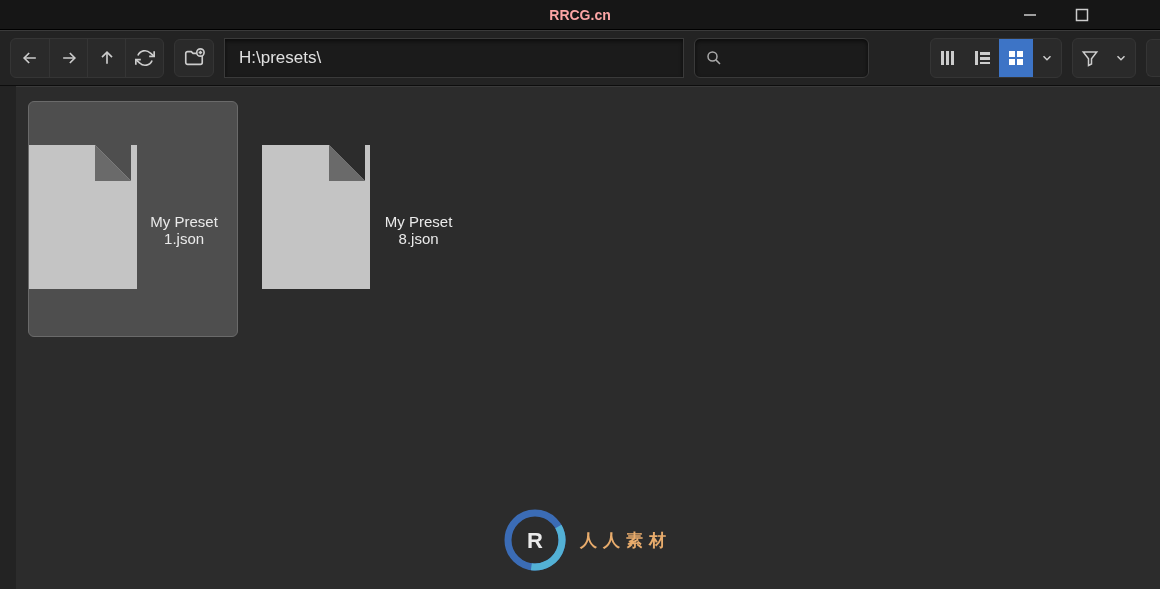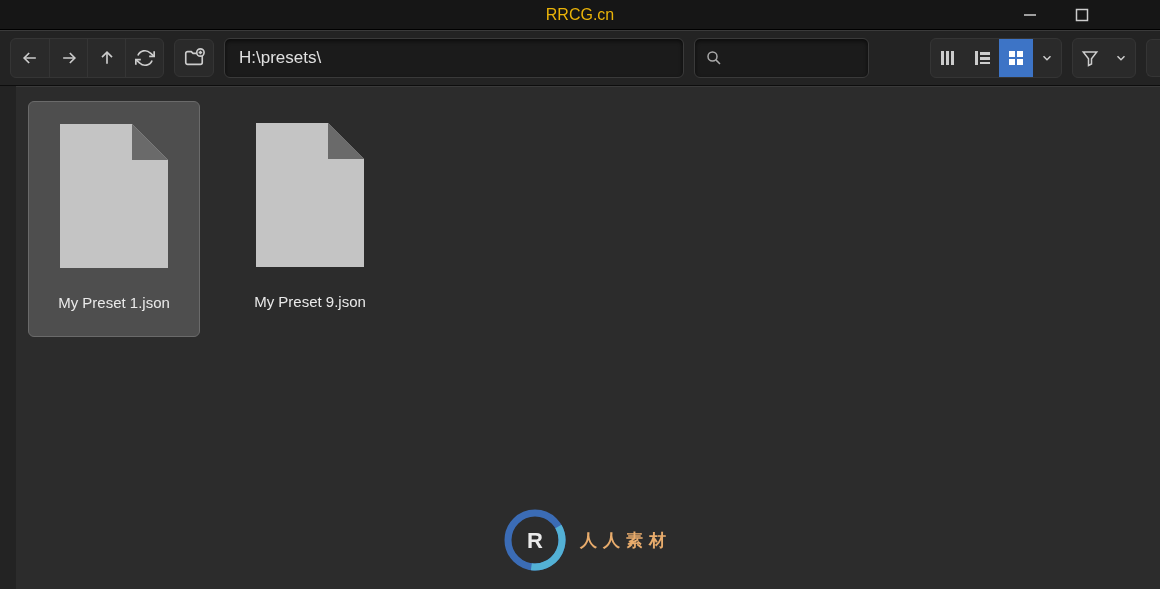--- a/index.html
+++ b/index.html
@@ -14,23 +14,23 @@
   .titlebar {
     height: 30px;
     background: #161616;
     display: flex;
     align-items: center;
     justify-content: center;
     position: relative;
     border-bottom: 1px solid #000;
   }
   .titlebar-title {
-    font-size: 16px;
-    font-weight: 400;
-    color: #eab308;
+    font-size: 14px;
+    font-weight: 700;
+    color: #fca5a5;
   }
   .win-controls {
     position: absolute;
     right: 0;
     top: 0;
     height: 30px;
     display: flex;
   }
   .win-btn {
     width: 52px;
@@ -79,21 +79,21 @@
     display: flex;
     align-items: center;
     justify-content: center;
     color: #ccc;
   }
   .path-input {
     flex: 0 0 460px;
     height: 40px;
     background: #1b1b1b;
     border: 1px solid #3a3a3a;
-    border-radius: 6px;
+    border-radius: 0;
     color: #e0e0e0;
     font-size: 17px;
     padding: 0 14px;
     outline: none;
     box-shadow: inset 0 2px 4px rgba(0,0,0,0.6);
   }
   .search-box {
     flex: 0 0 175px;
     height: 40px;
     background: #1b1b1b;
@@ -168,25 +168,25 @@
     background: #2c2c2c;
     padding: 14px 12px;
     display: flex;
     flex-wrap: wrap;
     align-content: flex-start;
     gap: 24px;
     position: relative;
     border-top: 1px solid #3a3a3a;
   }
   .file {
-    width: 172px;
+    width: 210px;
     height: 236px;
     border-radius: 6px;
     display: flex;
-    flex-direction: column;
+    flex-direction: row;
     align-items: center;
     justify-content: flex-start;
     padding-top: 22px;
   }
   .file.selected {
     background: #4e4e4e;
     border: 1px solid #6a6a6a;
   }
   .file-ico {
     width: 108px;
@@ -371,21 +371,21 @@
       </div>
       <div class="fname">My Preset 1.json</div>
     </div>
 
     <div class="file">
       <div class="file-ico">
         <div class="page"></div>
           <div class="fold-cut"></div>
           <div class="fold-tri"></div>
       </div>
-      <div class="fname">My Preset 9.json</div>
+      <div class="fname">My Preset 8.json</div>
     </div>
 
     <div class="wm">
       <svg width="62" height="62" viewBox="0 0 62 62">
         <circle cx="31" cy="31" r="27" fill="none" stroke="#3d74c6" stroke-width="7"></circle>
         <circle cx="31" cy="31" r="27" fill="none" stroke="#58c0e8" stroke-width="7" stroke-dasharray="60 120" transform="rotate(-30 31 31)"></circle>
         <text x="31" y="39" text-anchor="middle" font-size="22" font-weight="800" fill="#fff" font-family="Arial">R</text>
       </svg>
       <div class="wm-text">
         <div class="wm-sub">人人素材</div>

